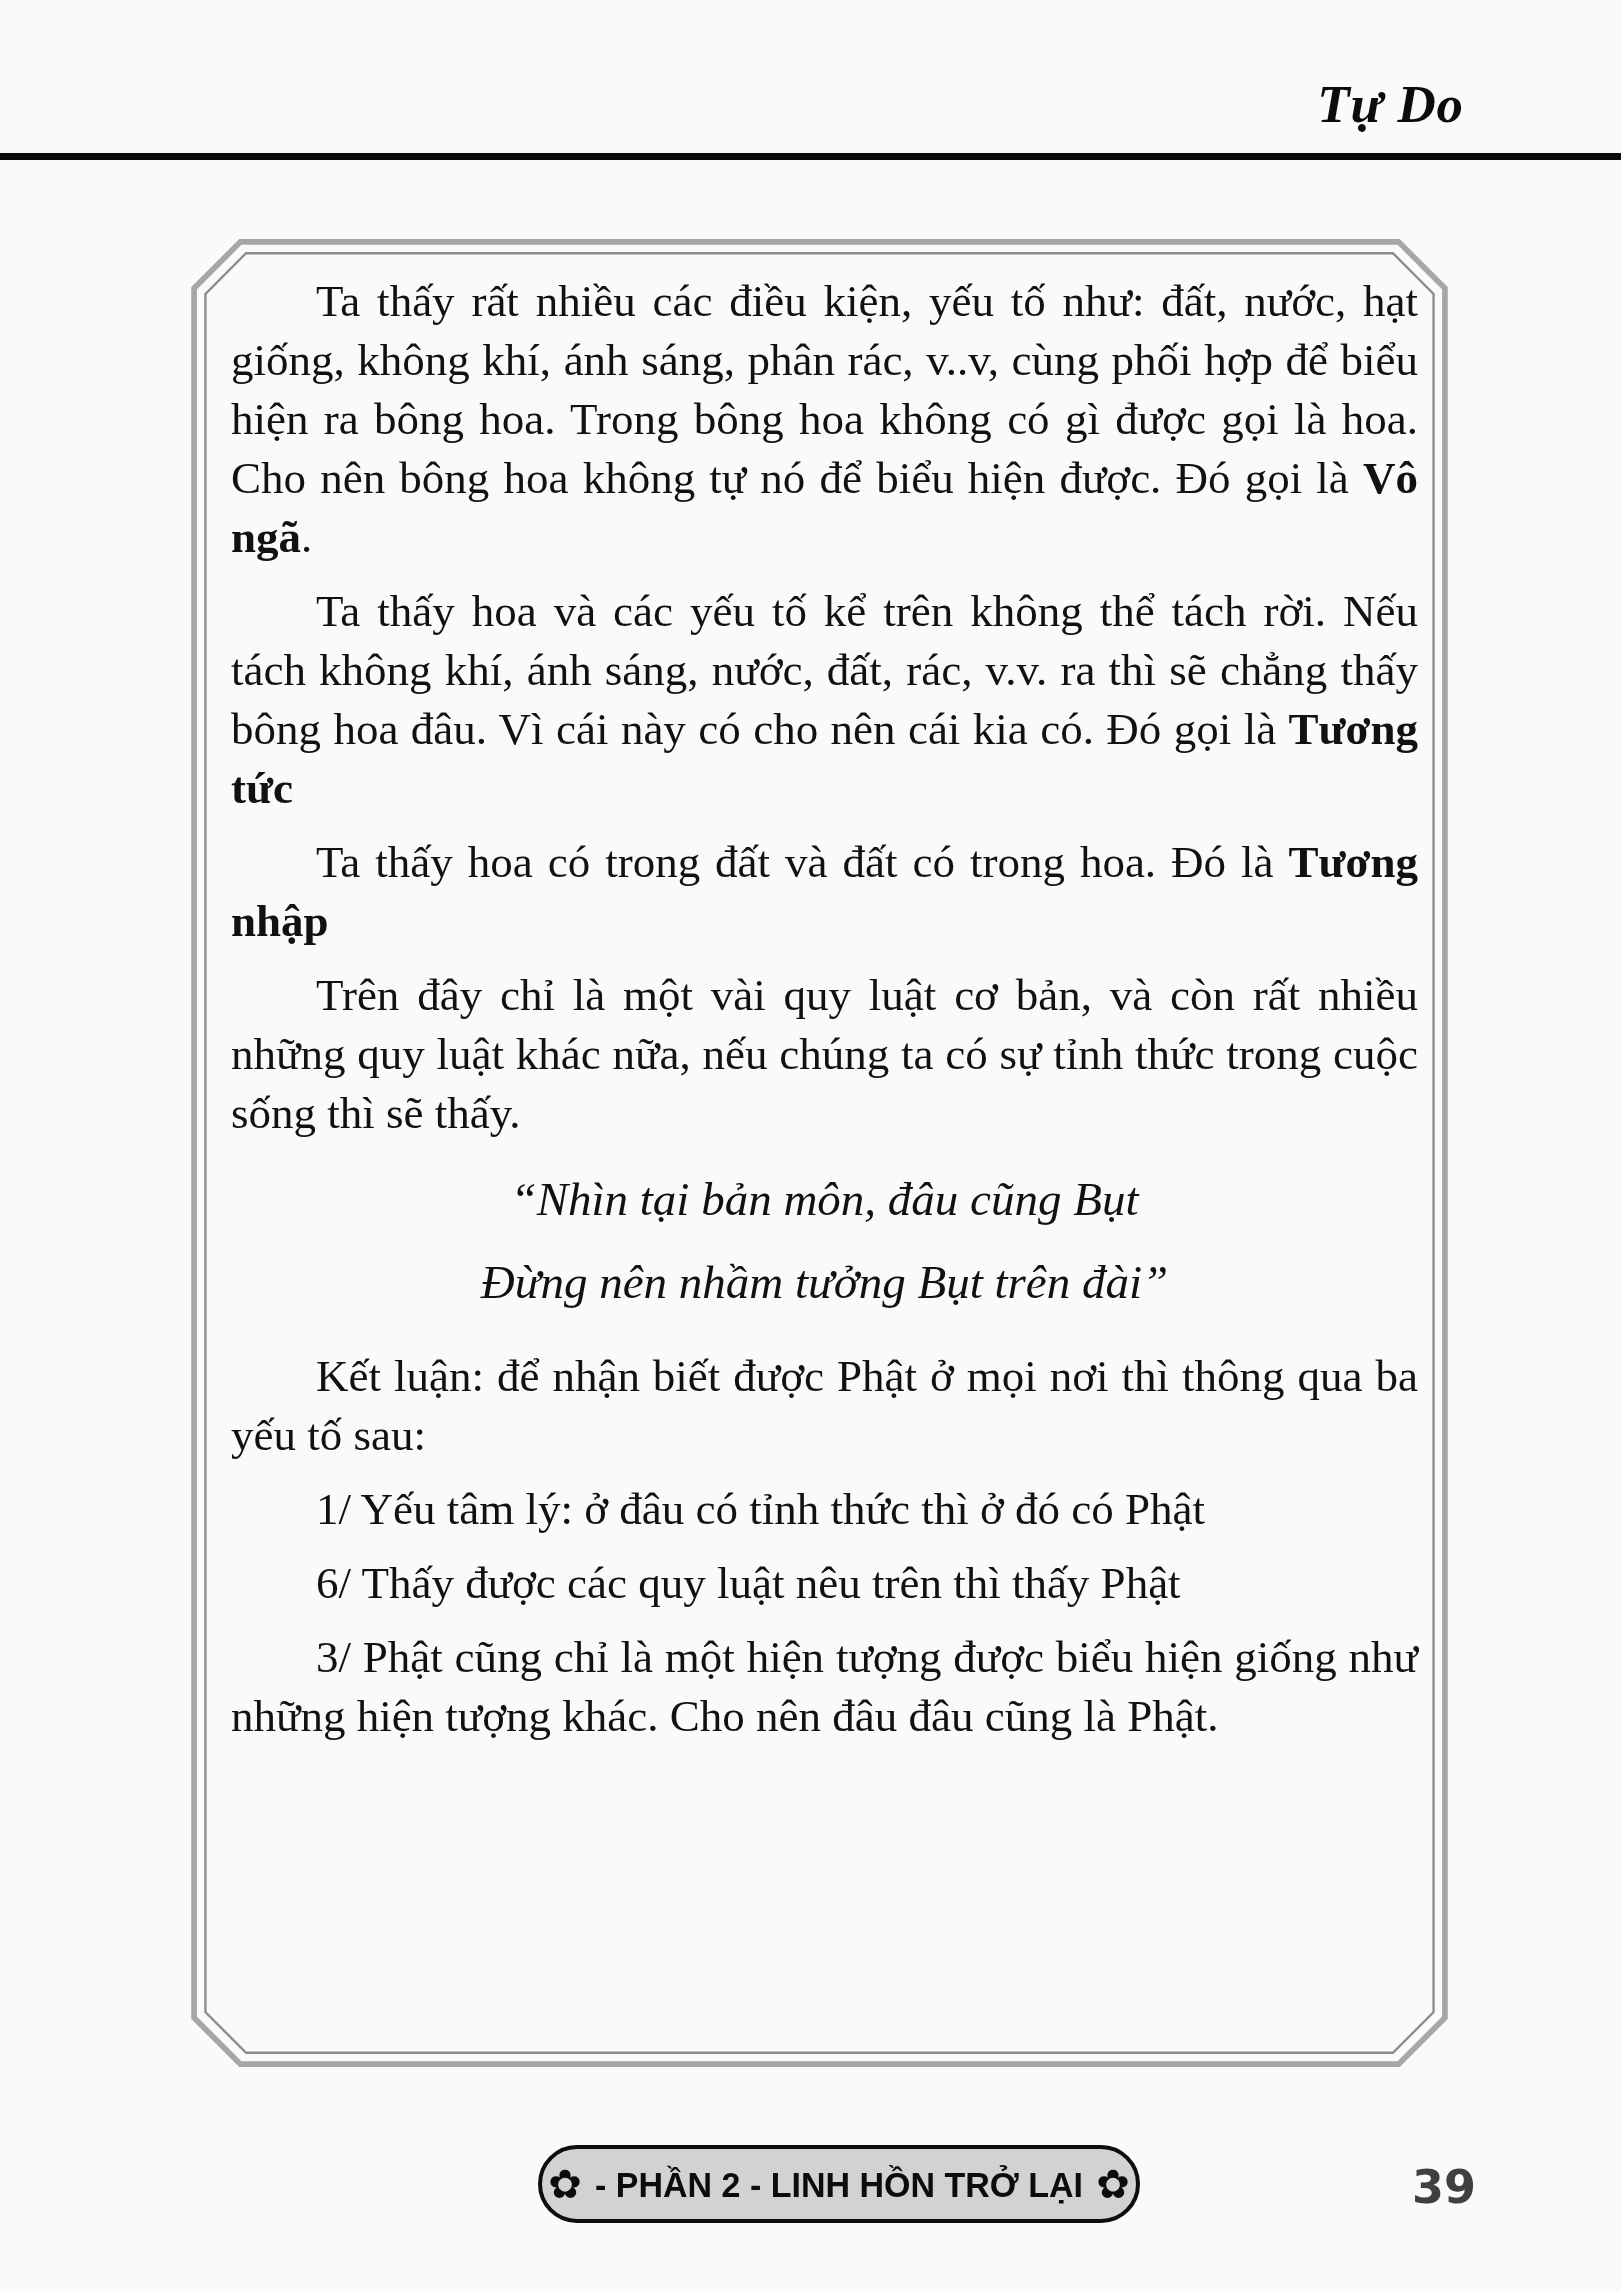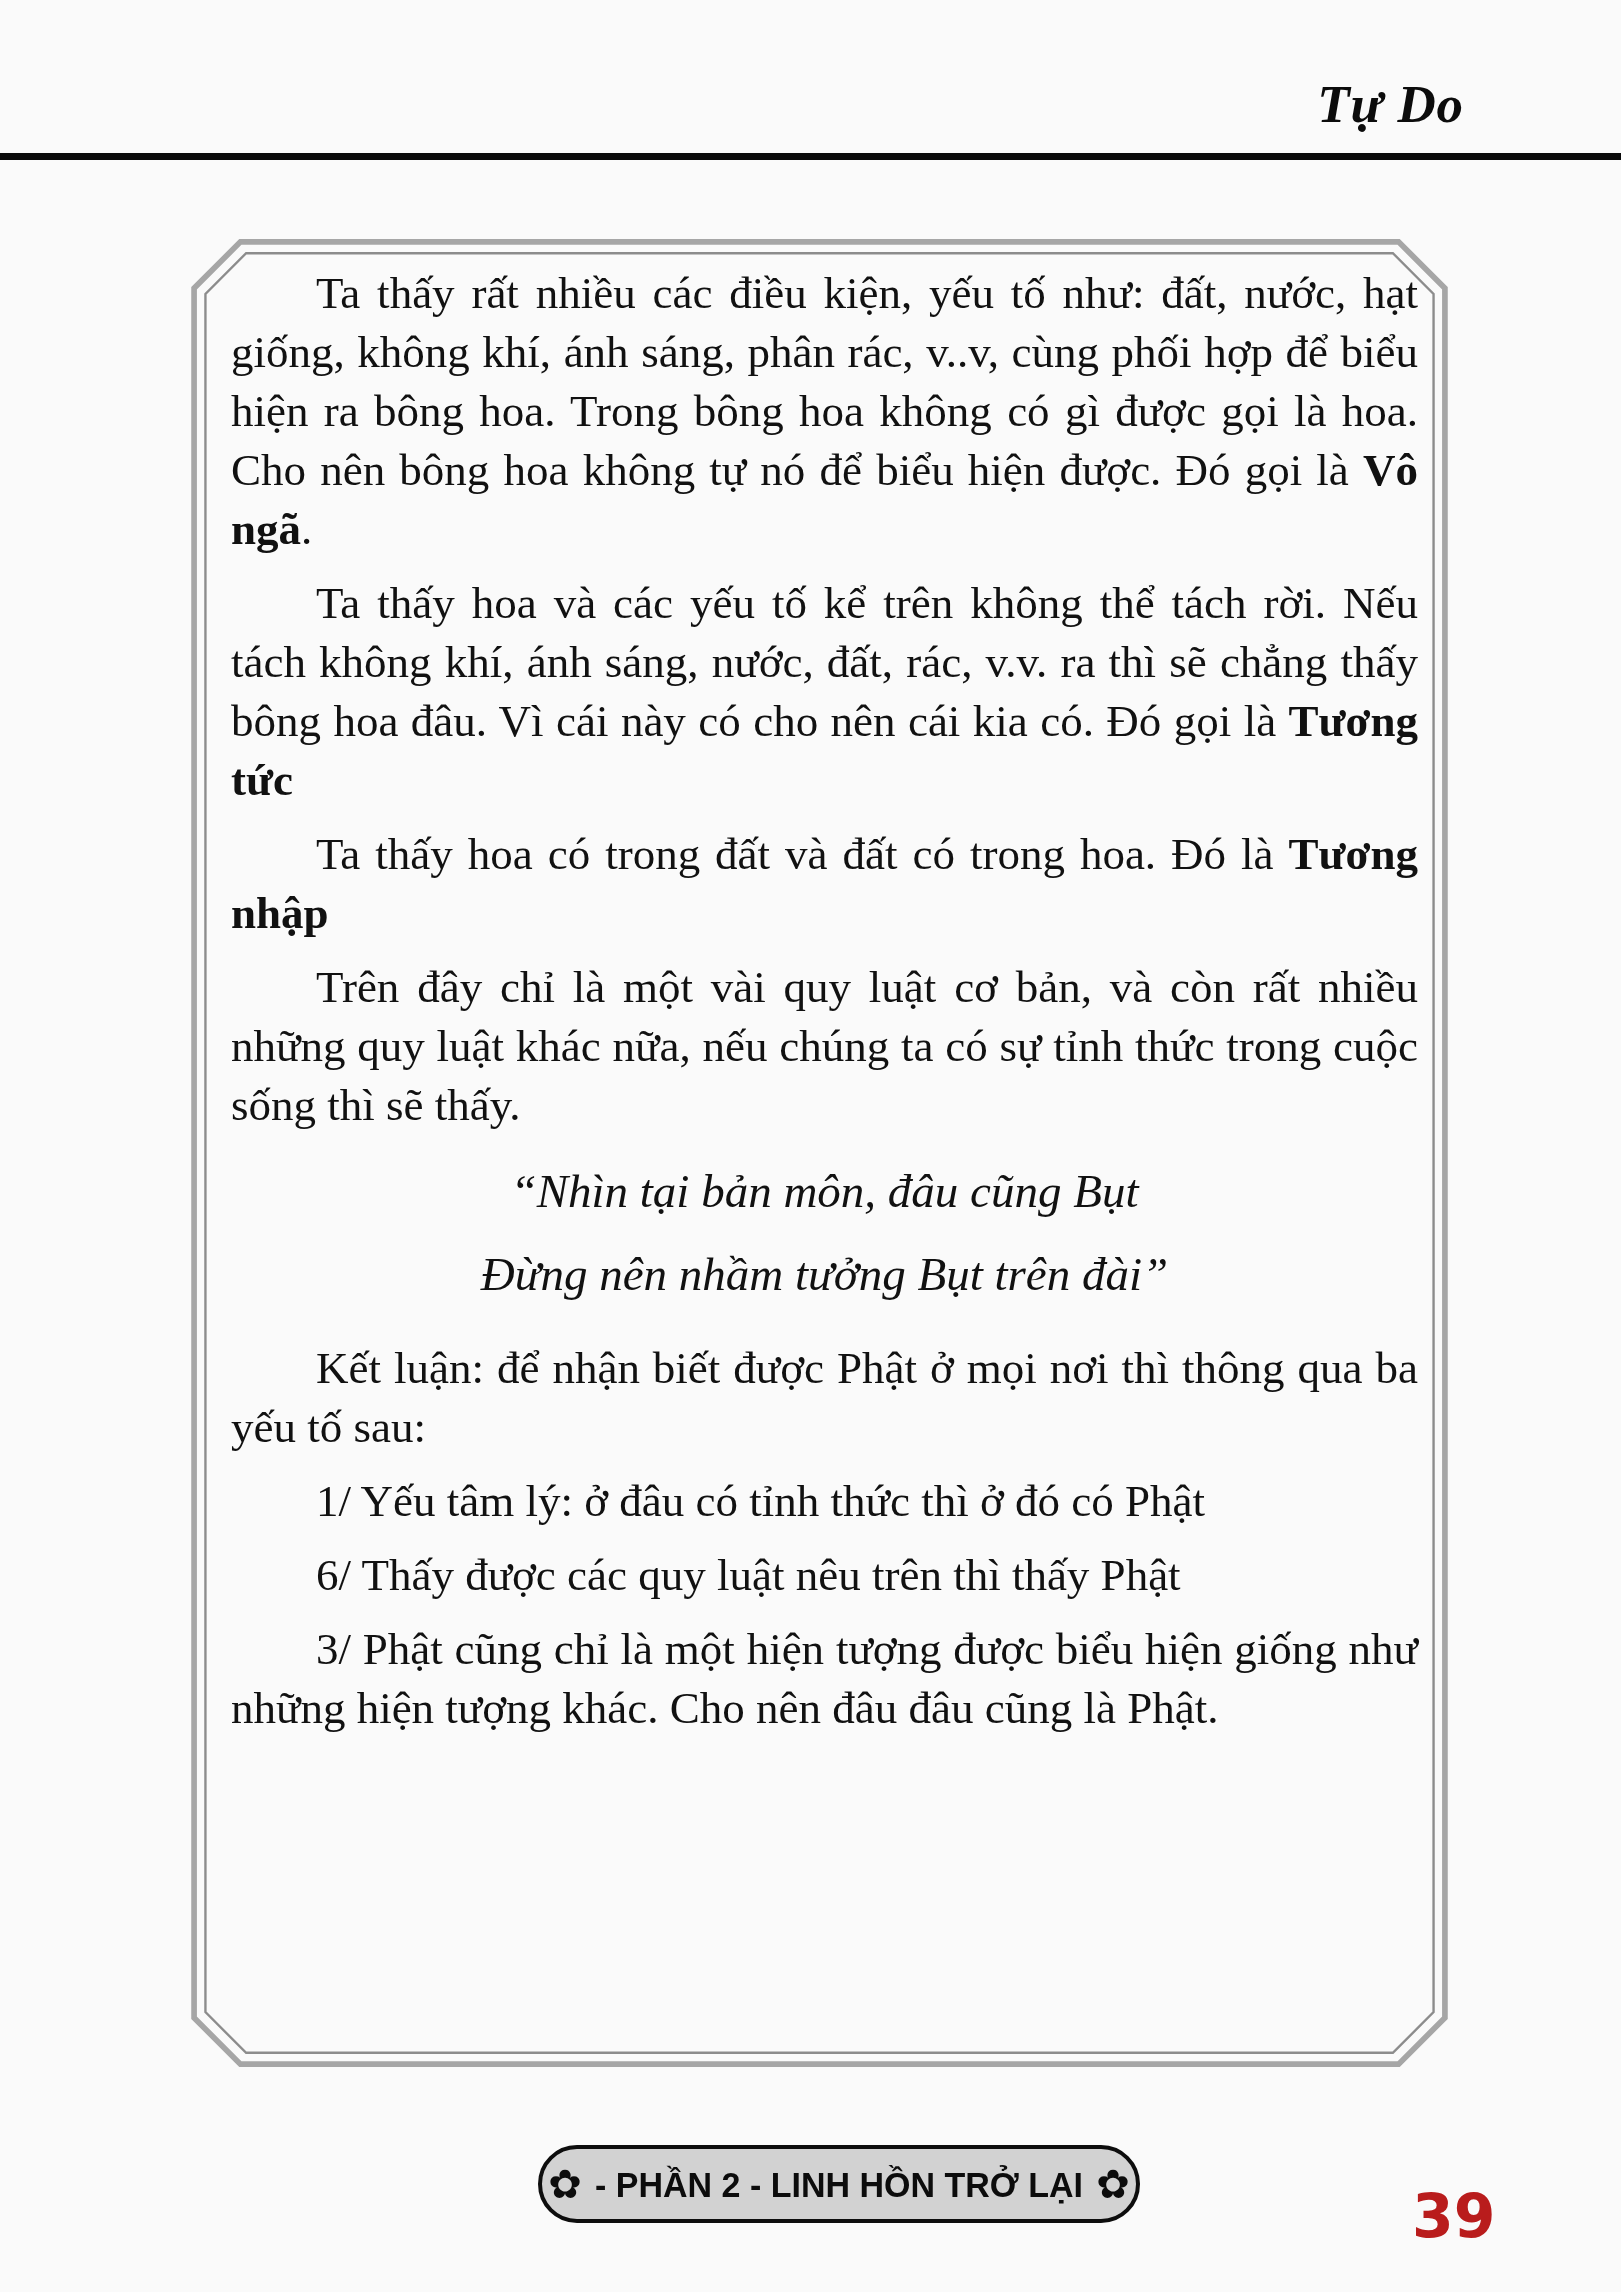--- a/index.html
+++ b/index.html
@@ -42,21 +42,21 @@
   .frame-content {
     position: absolute;
     left: 40px; top: 24.6px;
     width: 1187px;
     font-size: 45px;
     line-height: 59px;
     text-align: justify;
     color: #111111;
   }
   .frame-content p {
-    margin: 0 0 15px 0;
+    margin: 8px 0 15px 0;
     text-indent: 85px;
   }
   .frame-content b { font-weight: bold; }
 
   .poem {
     margin: 13.2px 0 23px 0;
     text-align: center;
   }
   .poem-line {
     font-style: italic;
@@ -92,23 +92,22 @@
     font-size: 40px;
     line-height: 1;
     color: #0c0c0c;
     font-family: "DejaVu Sans", sans-serif;
   }
   .page-number {
     position: absolute;
     left: 1412px; top: 2160px;
     font-family: "DejaVu Sans", sans-serif;
     font-weight: bold;
-    font-size: 60px;
-    color: #b91c1c;
-    margin-top: 21px;
+    font-size: 46px;
+    color: #404040;
   }
 </style>
 </head>
 <body style="color: rgb(17, 17, 17);">
 
 <div class="page">
 
   <div class="header-title">Tự Do</div>
 
   <div class="header-rule"></div>

